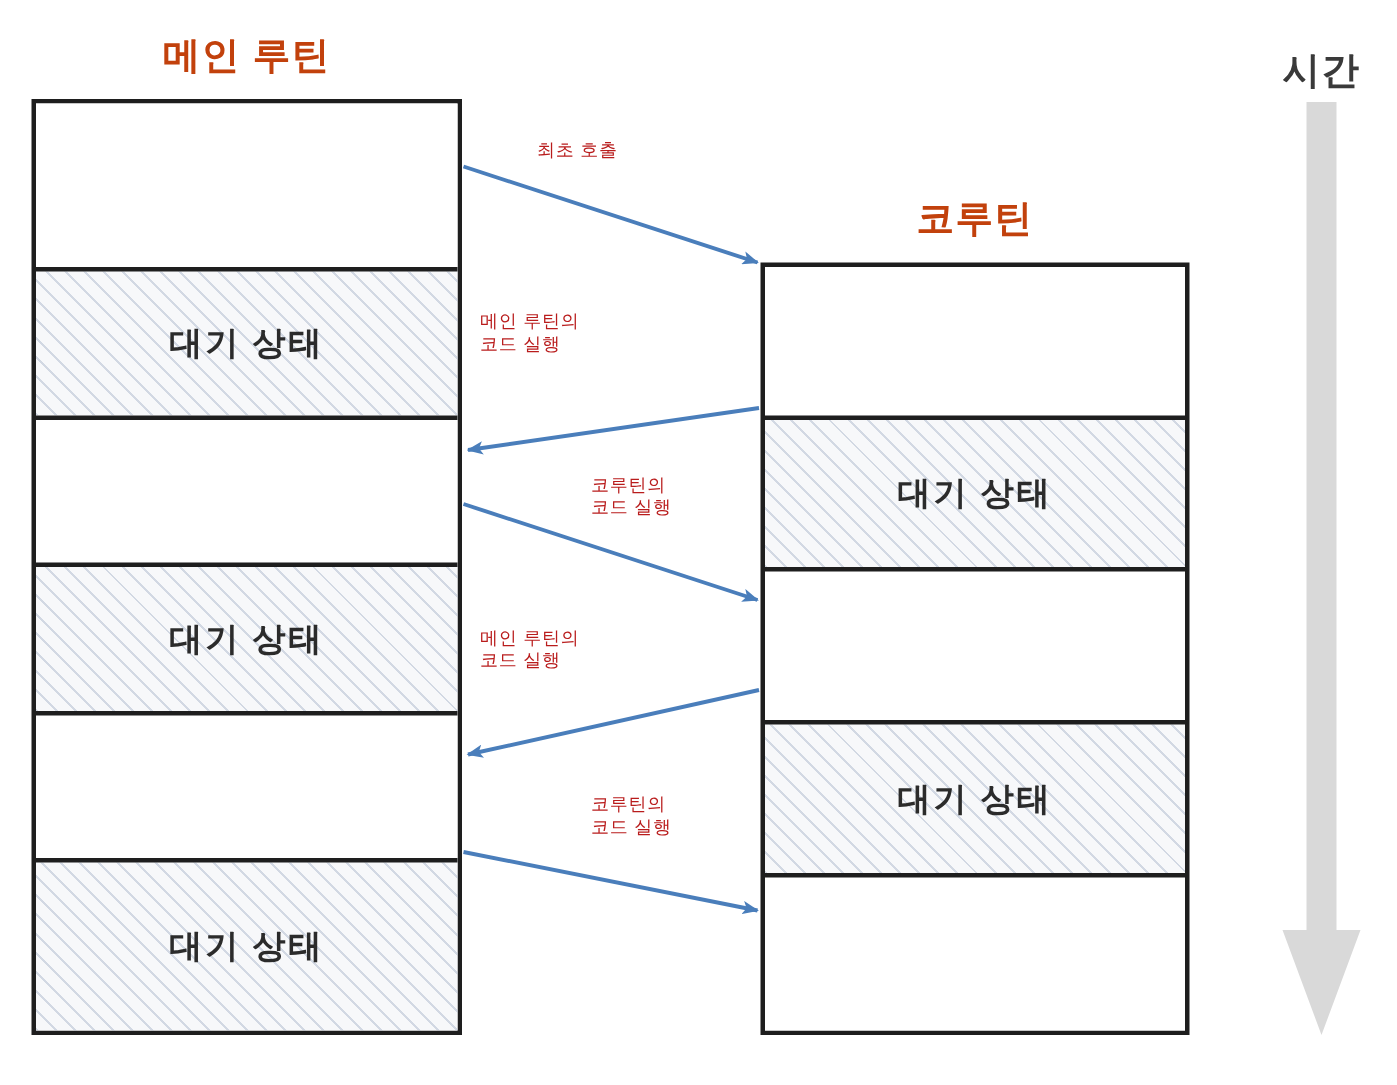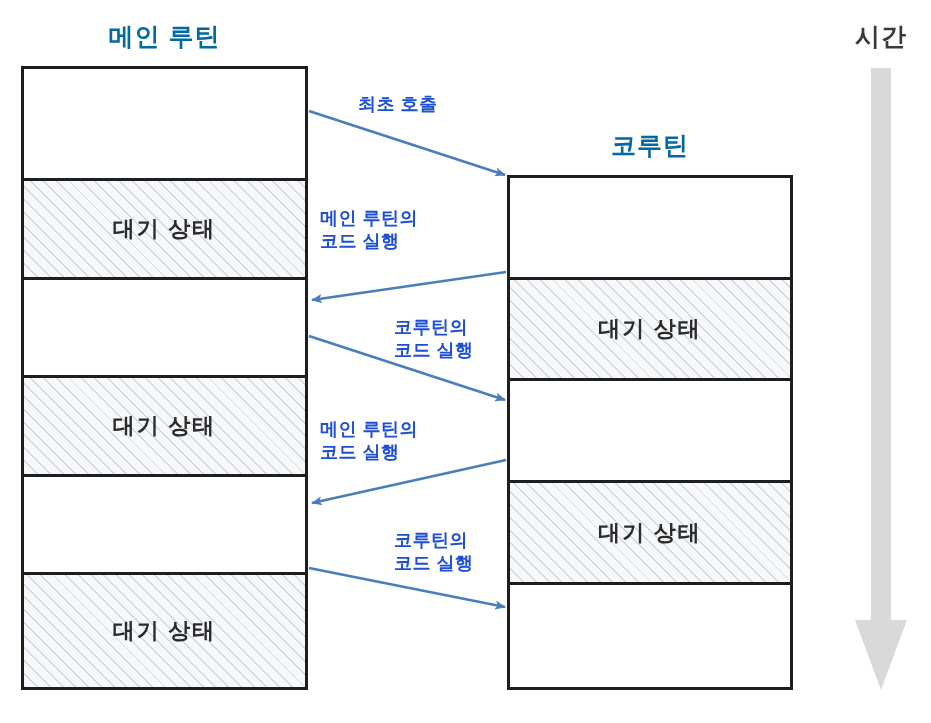--- a/index.html
+++ b/index.html
@@ -10,21 +10,21 @@
     font-family:"Liberation Sans","DejaVu Sans",sans-serif;
     overflow:hidden;
   }
   #stage{position:relative;width:931px;height:723px;background:#fff;}
 
   
   .col-title{
     position:absolute;
     font-size:25px;
     font-weight:700;
-    color:#0369a1;
+    color:#c2410c;
     letter-spacing:1px;
     white-space:nowrap;
     text-align:center;
   }
 
   
   .column{
     position:absolute;
     box-sizing:border-box;
     border:3px solid #1e1e1e;
@@ -54,23 +54,23 @@
     font-weight:700;
     color:#2b2b2b;
     letter-spacing:2px;
     white-space:nowrap;
     pointer-events:none;
   }
 
   
   .arrow-label{
     position:absolute;
-    font-size:18px;
-    font-weight:700;
-    color:#1d4ed8;
+    font-size:12px;
+    font-weight:400;
+    color:#b91c1c;
     line-height:1.28;
     white-space:pre-line;
     letter-spacing:0.5px;
   }
 
   
   #arrows{
     position:absolute;
     left:0;top:0;
     width:931px;height:723px;
@@ -174,19 +174,19 @@
 
   <div class="arrow-label" style="left:394px;top:316px;">코루틴의
 코드 실행</div>
 
   <div class="arrow-label" style="left:320px;top:418px;">메인 루틴의
 코드 실행</div>
 
   <div class="arrow-label" style="left:394px;top:529px;">코루틴의
 코드 실행</div>
 
-  <div class="time-title" style="left:855px;top:20px;">시간</div>
+  <div class="time-title" style="left:855px;top:30px;">시간</div>
 
   <svg style="position:absolute;left:840px;top:60px;width:91px;height:640px;" viewBox="0 0 91 640">
     <polygon points="31,8 51,8 51,560 67,560 41,630 15,560 31,560" fill="#d9d9d9"></polygon>
   </svg>
 
 </div>
 
 </body></html>

